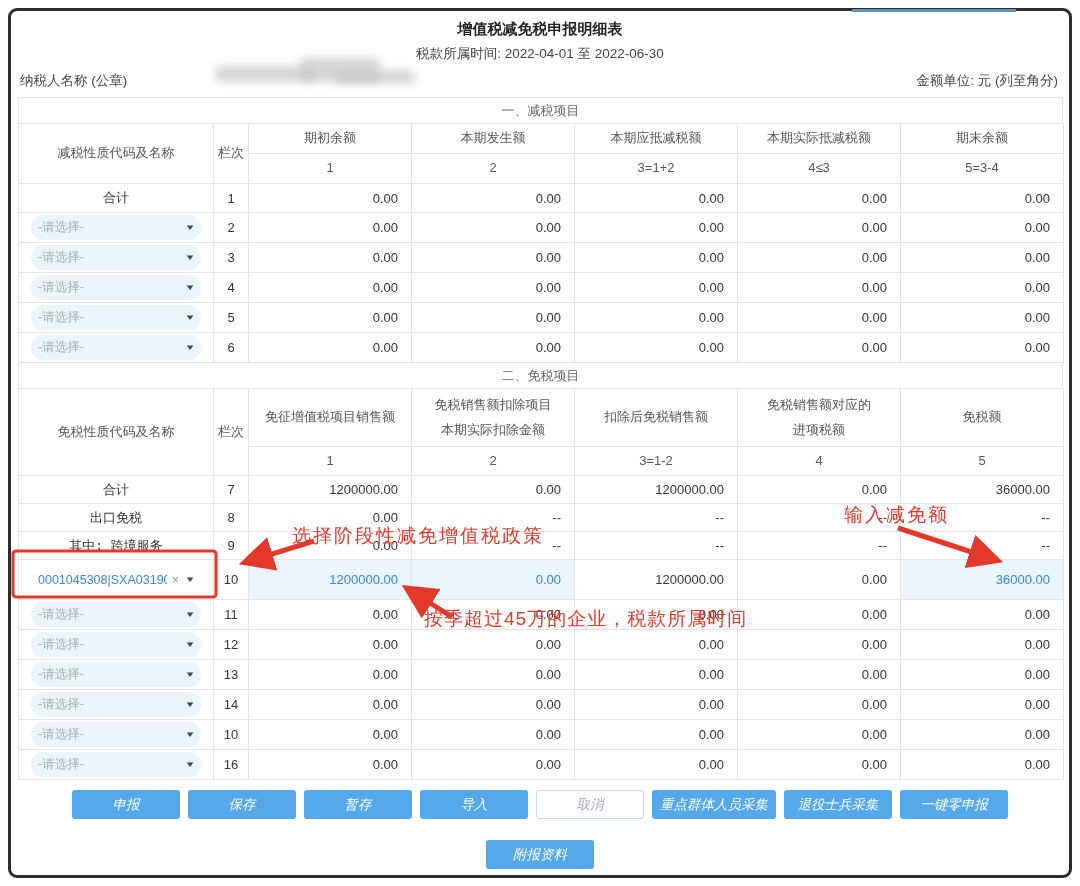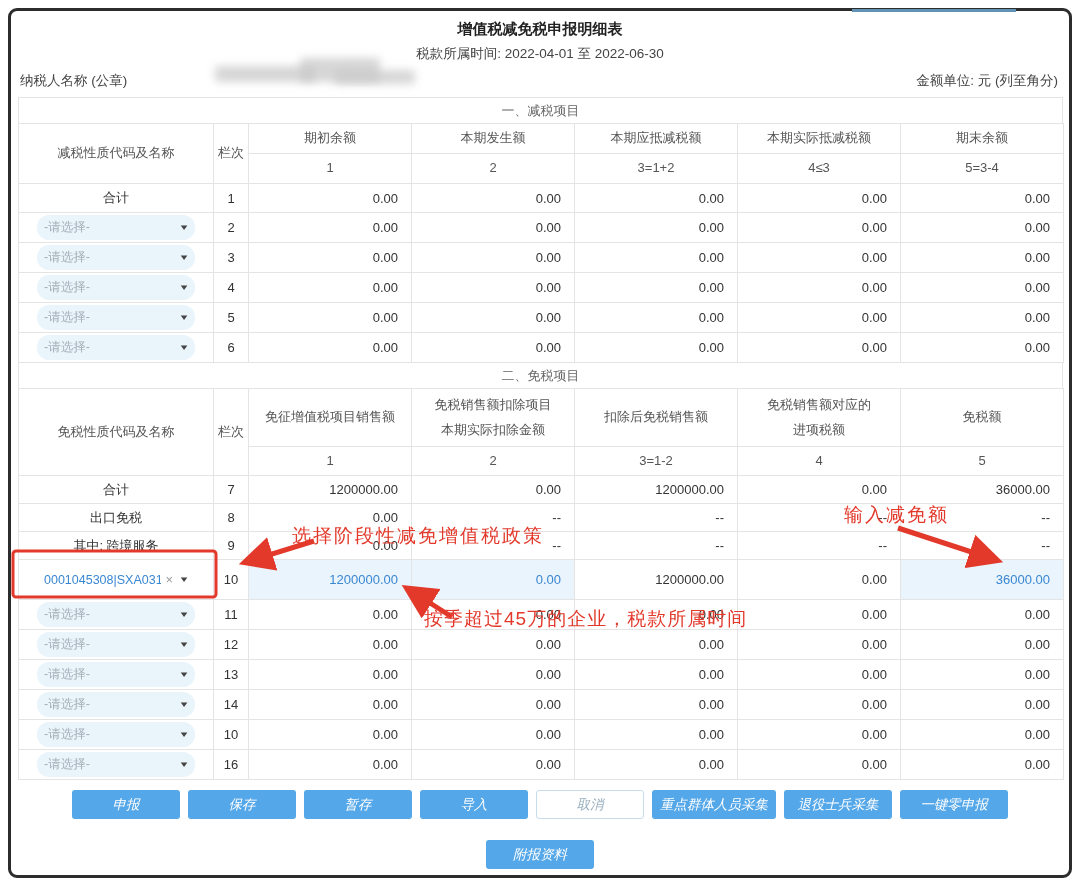--- a/index.html
+++ b/index.html
@@ -27,26 +27,26 @@
   .rb3{left:120px;top:14px;width:80px;height:14px;}
 
   .tables{position:absolute;left:18px;top:97px;width:1045px;}
   .banner{height:26px;line-height:25px;text-align:center;font-size:13px;color:#666;
           border:1px solid var(--border);border-bottom:none;background:#fff;}
   .banner + table{margin-top:0;}
   table.grid{border-collapse:collapse;table-layout:fixed;width:1045px;background:#fff;}
   table.grid + .banner{margin-top:-1px;}
   .grid th,.grid td{border:1px solid var(--border);font-weight:normal;overflow:hidden;}
   .grid th{font-size:13px;color:#555;text-align:center;white-space:pre-line;line-height:1.9;background:#fff;}
-  td.lbl{font-size:13px;color:#333;text-align:center;}
+  td.lbl{font-size:13px;color:#333;text-align:center;font-family:Liberation Mono, monospace;}
   td.no{font-size:13px;color:#333;text-align:center;}
   td.val{font-size:13px;color:#333;text-align:right;padding-right:13px;white-space:nowrap;}
   td.val.edit{background:var(--edit-bg);color:var(--edit-blue);}
   td.selcell{padding:0;}
-  .sel{margin:2px 18px;height:25px;display:flex;align-items:center;background:var(--sel-bg);
+  .sel{margin:2px 12px;height:25px;display:flex;align-items:center;background:var(--sel-bg);
        border-radius:12px;padding:0 7px;font-size:12.5px;color:#a4aeb8;}
   .sel .selval{flex:1;white-space:nowrap;overflow:hidden;text-overflow:clip;}
   .sel.filled{background:#fff;}
   .sel.filled .selval{color:var(--edit-blue);}
   .sel .clear{color:#999;font-size:13px;margin:0 3px 0 4px;cursor:pointer;}
   .sel .caret{color:#444;font-size:8px;margin-left:4px;transform:scaleX(1.4);}
 
   .overlay{position:absolute;inset:0;pointer-events:none;}
   .ann{position:absolute;color:var(--red);font-size:19px;letter-spacing:2px;white-space:nowrap;}
   .ann1{left:292px;top:523px;}

